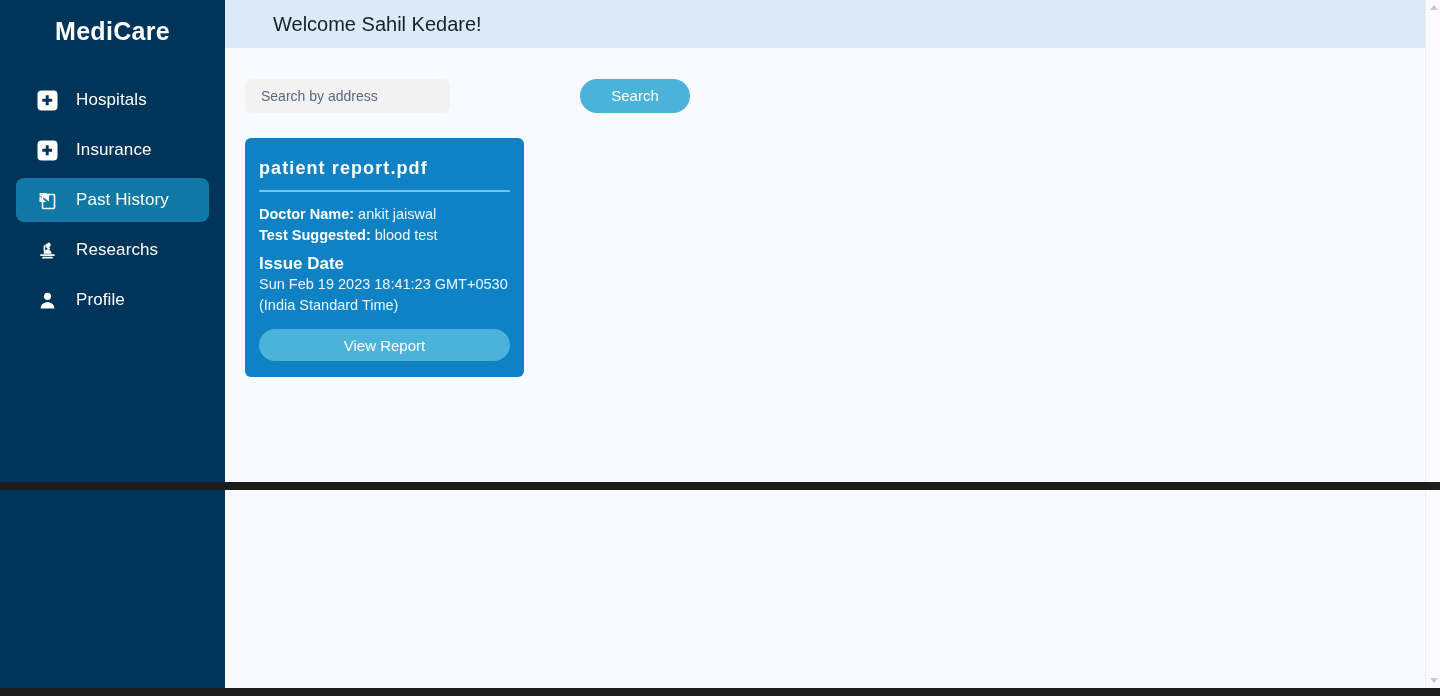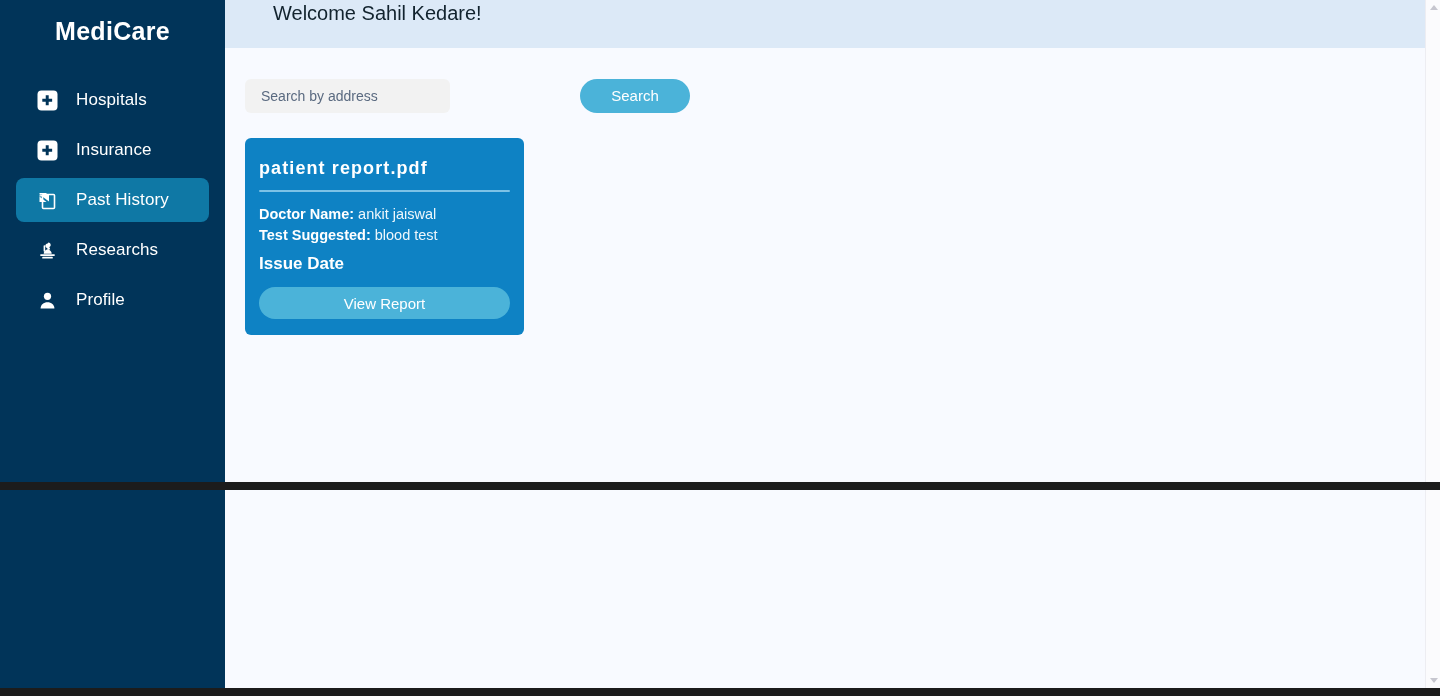--- a/index.html
+++ b/index.html
@@ -68,20 +68,21 @@
     display: flex;
     flex-direction: column;
     background: #f8faff;
     min-width: 0;
   }
   .topbar {
     height: 48px;
     flex: 0 0 48px;
     background: #dce9f7;
     display: flex;
+    align-items: center;
     padding-left: 48px;
   }
   .welcome {
     font-size: 20px;
     color: #12232e;
     line-height: 26px;
   }
 
   .main {
     flex: 1;
@@ -301,20 +302,21 @@
             <b>Doctor Name:</b>
             <span>ankit jaiswal</span>
           </div>
 
           <div class="card-line">
             <b>Test Suggested:</b>
             <span>blood test</span>
           </div>
 
           <div class="card-section-label">Issue Date</div>
+          <div class="card-date">Sun Feb 19 2023 18:41:23 GMT+0530 (India Standard Time)</div>
 
           <button class="view-btn">View Report</button>
         </article>
       </div>
 
     </div>
   </section>
 
   <div class="scrollbar">
     <div class="sb-arrow up">

